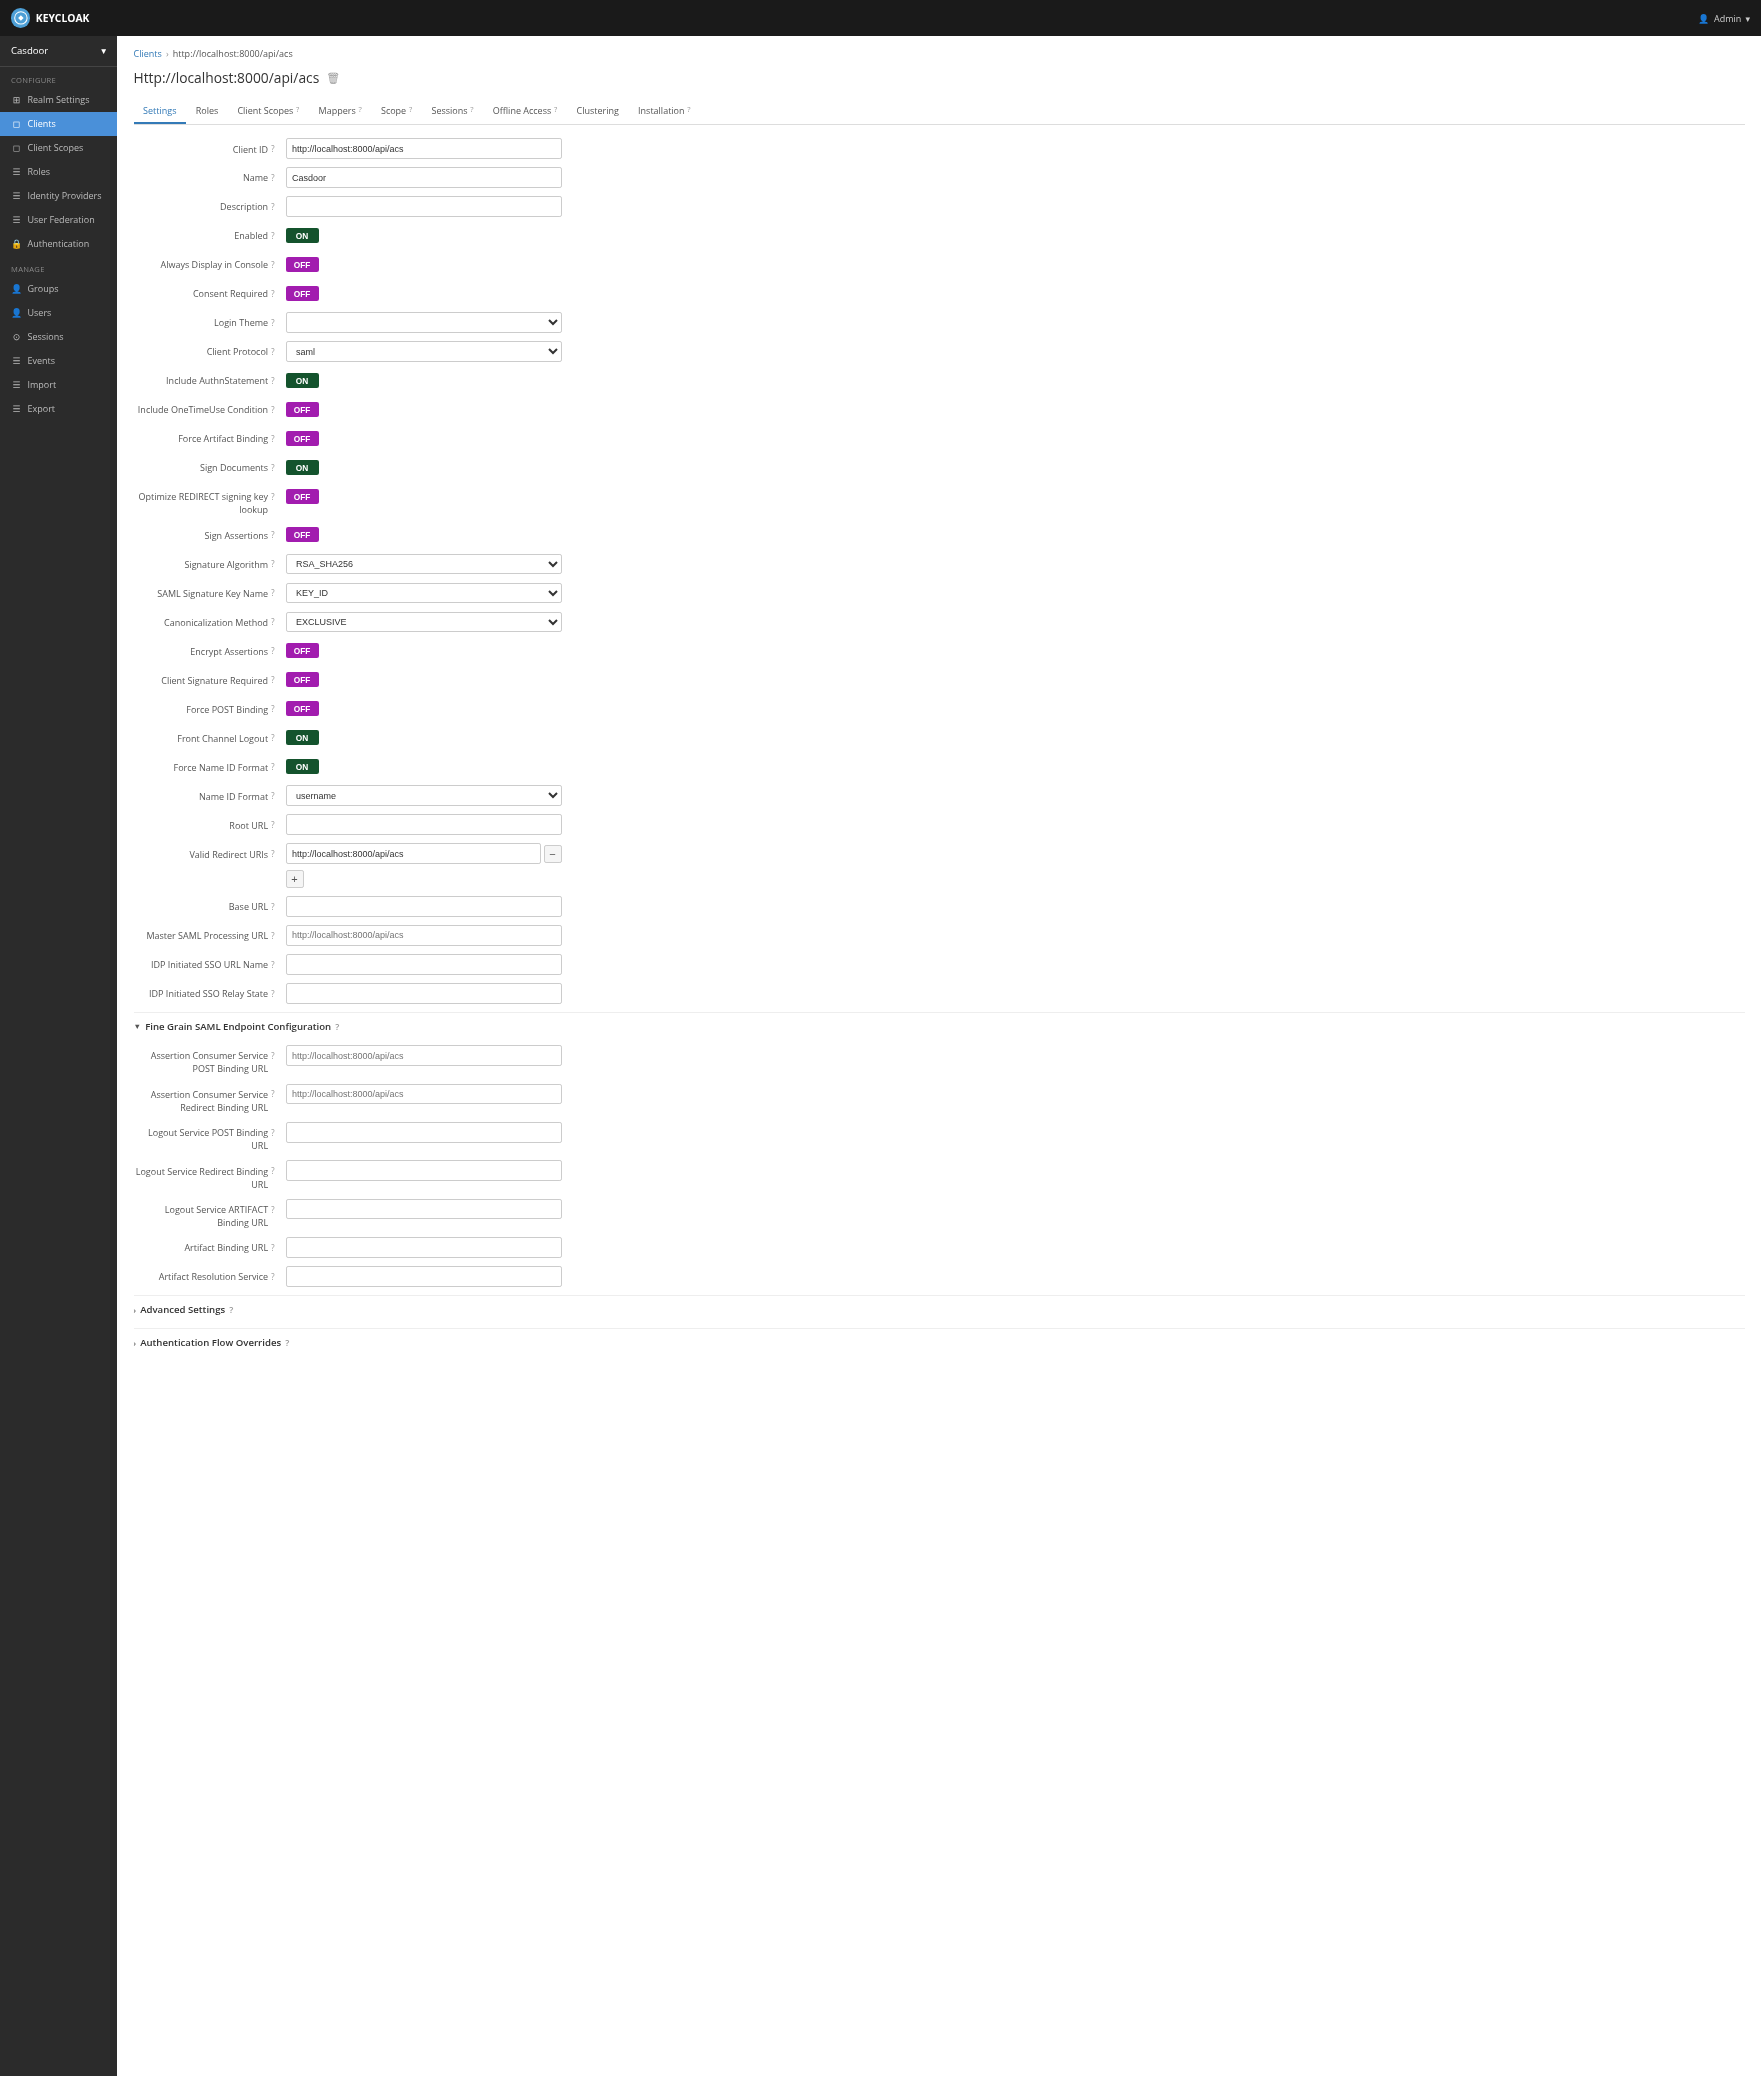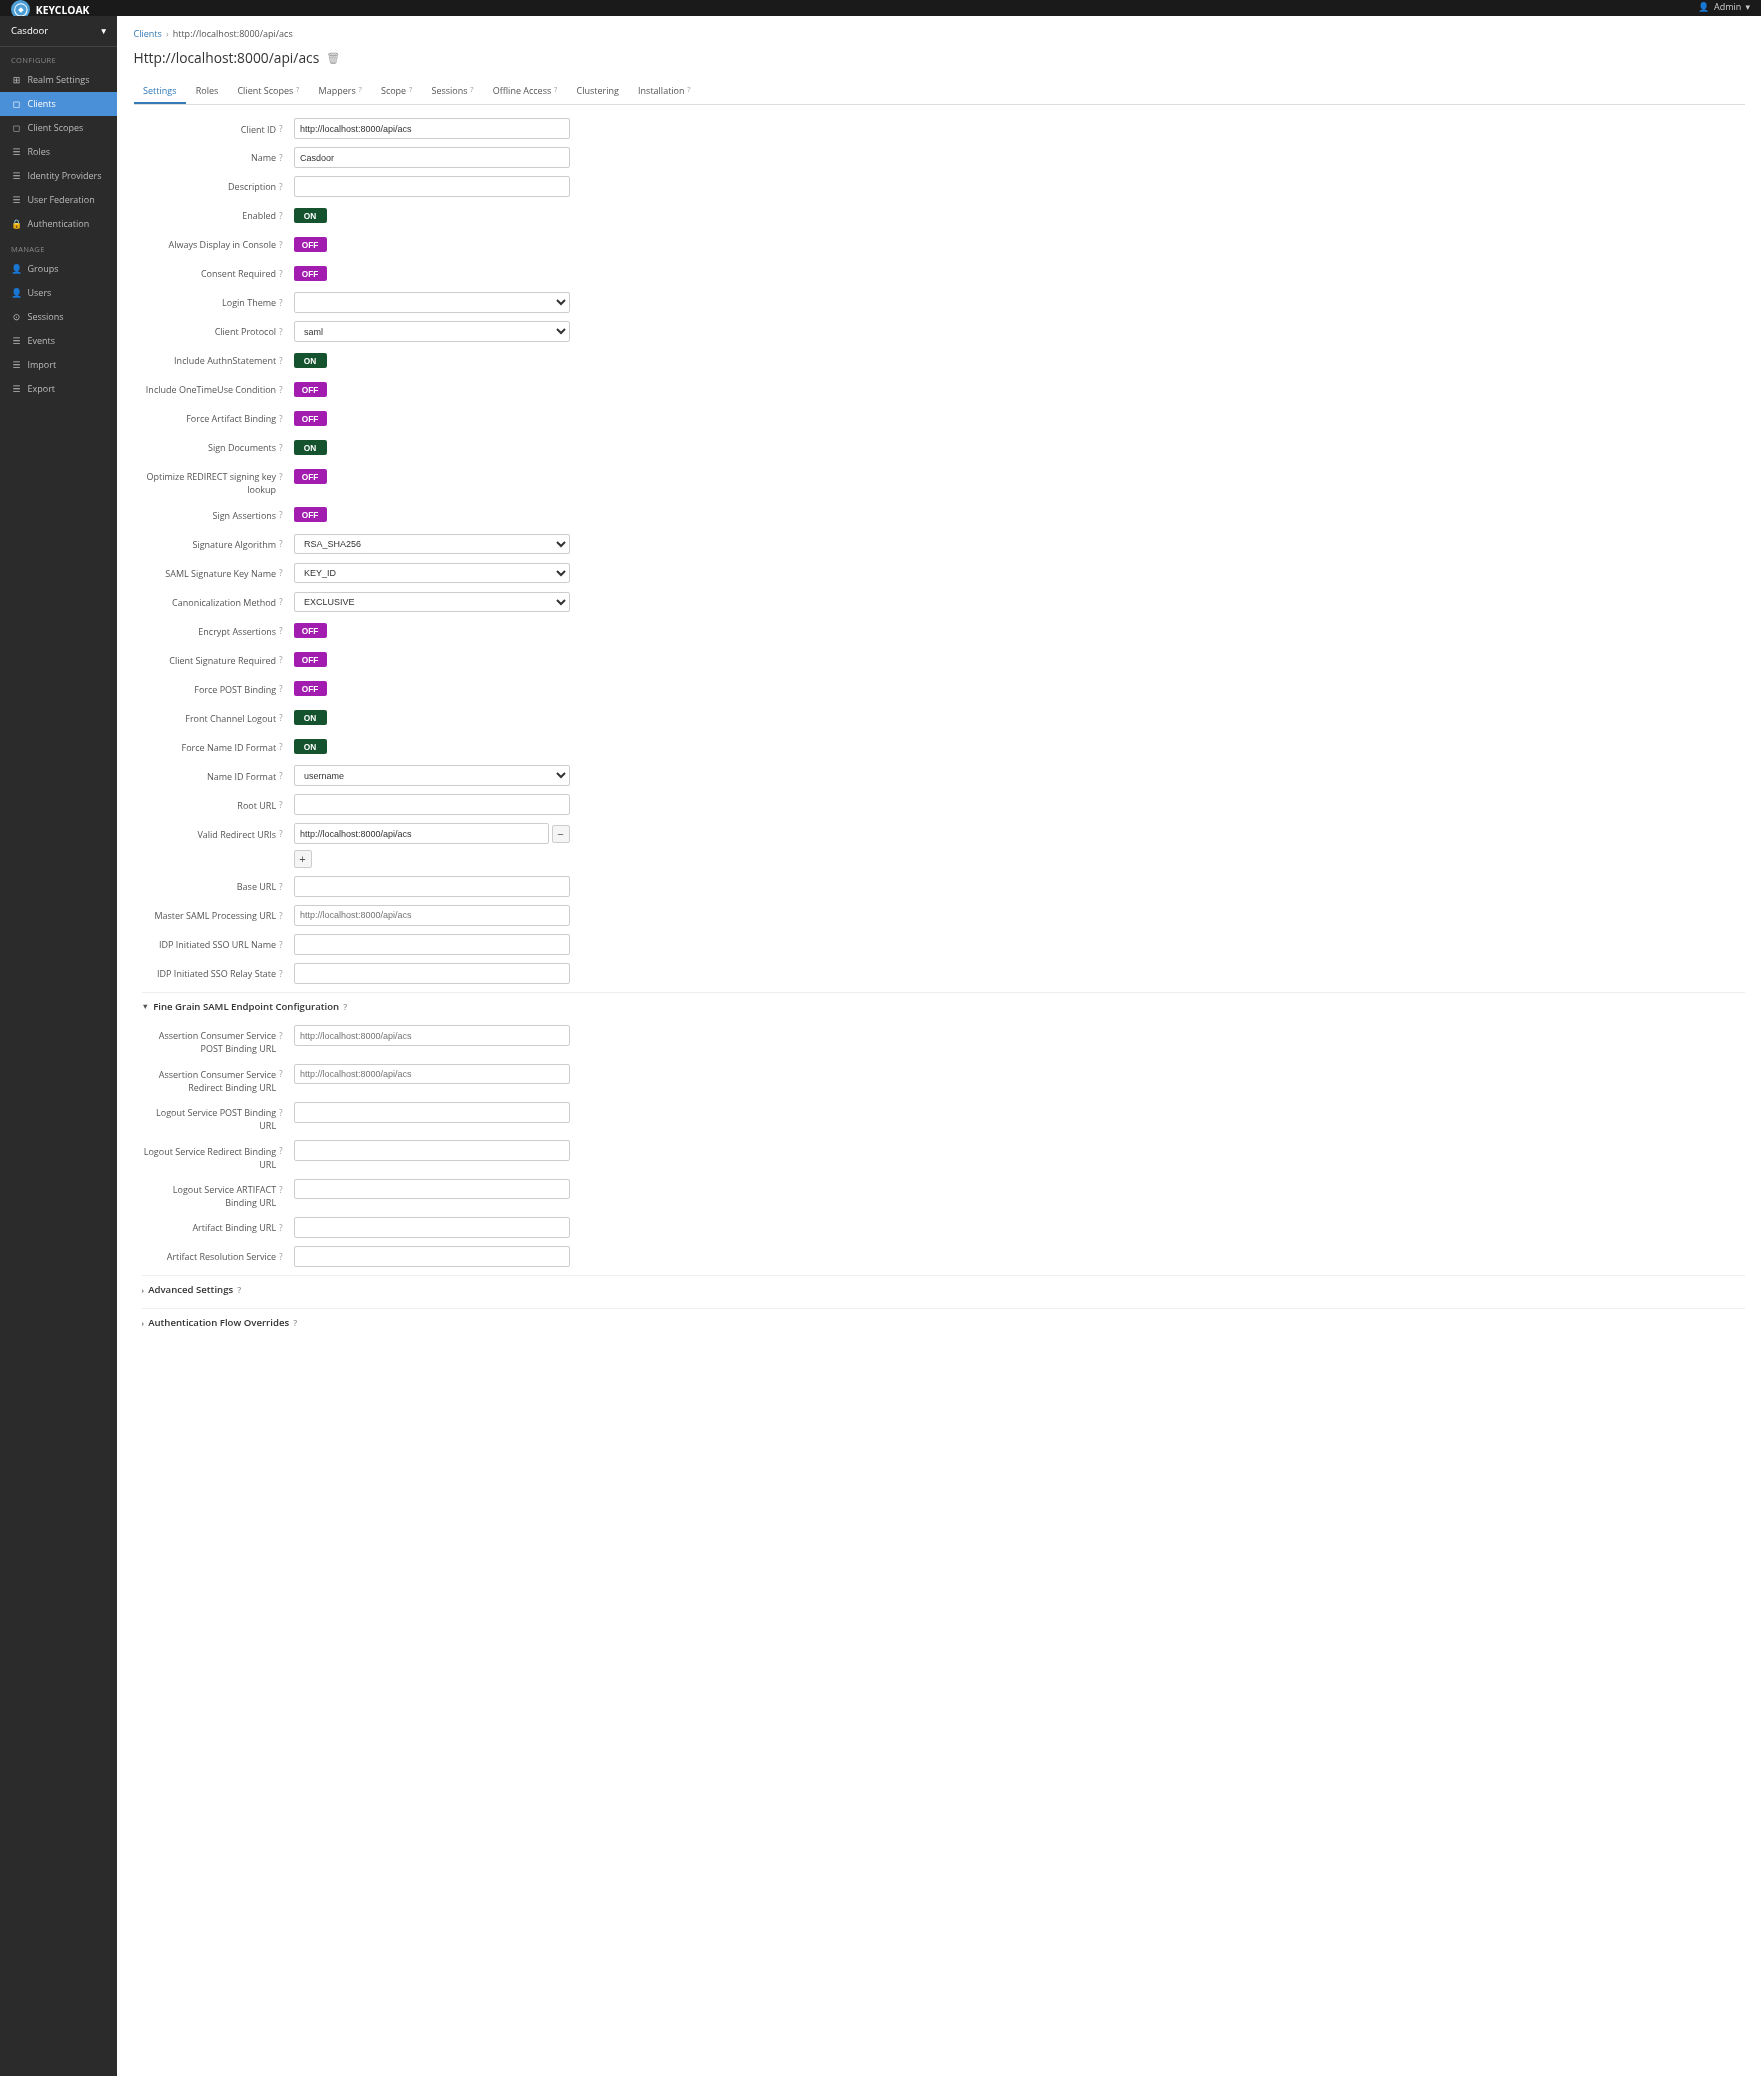--- a/index.html
+++ b/index.html
@@ -2,23 +2,23 @@
 <html style="font-size:11px"><head>
   <meta charset="utf-8">
   <style>
     * { box-sizing: border-box; margin: 0; padding: 0; }
     body { font-family: 'Open Sans', Arial, sans-serif; font-size: 9px; background: #fff; display: flex; flex-direction: column; height: 100vh; }
 
     
     .topbar {
       background: #1a1a1a;
       color: #fff;
-      height: 16px;
-      display: flex;
-      align-items: flex-start;
+      height: 36px;
+      display: flex;
+      align-items: center;
       justify-content: space-between;
       padding: 0 11px;
       flex-shrink: 0;
     }
     .topbar-logo {
       display: flex;
       align-items: center;
       gap: 5.5px;
       font-size: 10.3px;
       font-weight: bold;
@@ -129,21 +129,21 @@
       margin-bottom: -0.7px;
       display: flex; gap: 2.8px;
     }
     .tab.active {
       color: #337ab7;
       border-bottom-color: #337ab7;
     }
     .tab .q-icon { font-size: 7.6px; color: #999; }
 
     
-    .form-section { margin-bottom: 2.8px; margin-left: 8px; }
+    .form-section { margin-bottom: 2.8px; }
     .form-row {
       display: flex;
       align-items: flex-start;
       margin-bottom: 8.3px;
       min-height: 20.7px;
     }
     .form-label {
       width: 152px;
       min-width: 152px;
       text-align: right;

